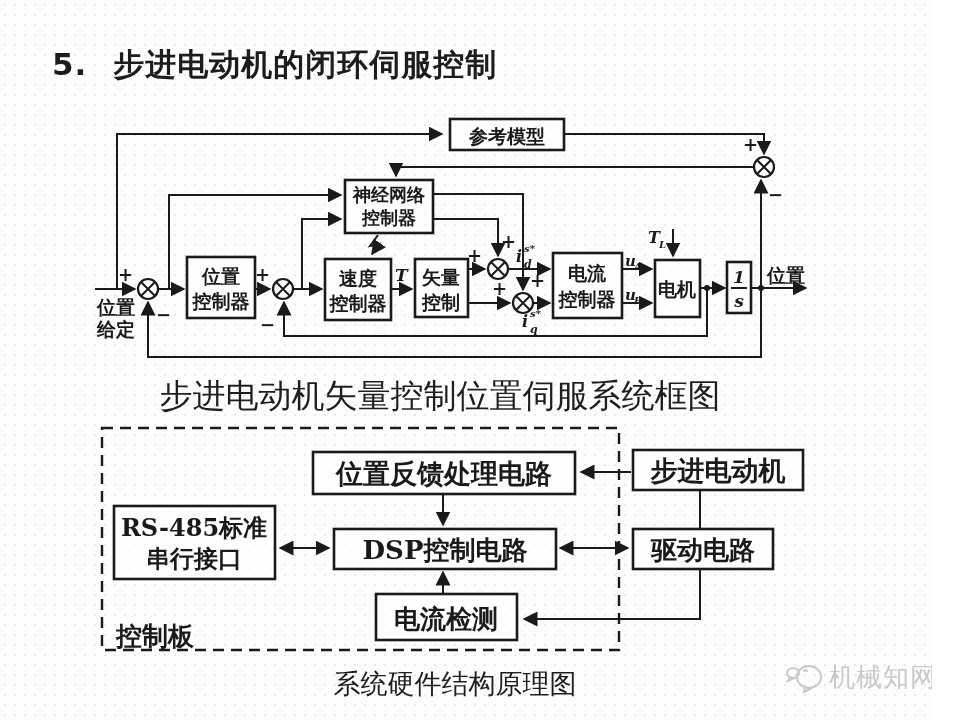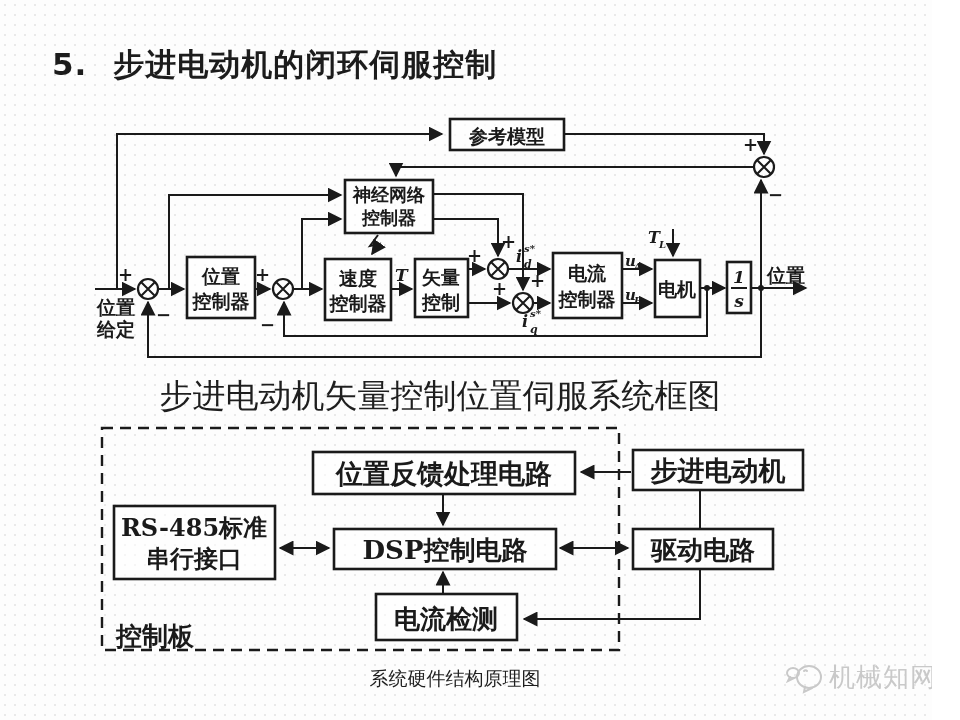--- a/index.html
+++ b/index.html
@@ -14,21 +14,21 @@
     position:absolute;left:52px;top:44px;width:860px;
     font-size:31px;font-weight:600;color:#1c1c1c;letter-spacing:1px;
     font-family:"DejaVu Sans",sans-serif;white-space:nowrap;
   }
   .title .num{margin-right:26px;}
   .caption{
     position:absolute;color:#1e1e1e;text-align:center;
     font-family:"DejaVu Serif","Liberation Serif",serif;white-space:nowrap;
   }
   #caption1{left:140px;top:374px;width:600px;font-size:33px;}
-  #caption2{left:305px;top:666px;width:300px;font-size:19px;}
+  #caption2{left:305px;top:666px;width:300px;font-size:27px;}
   .watermark{
     position:absolute;left:785px;top:660px;display:flex;align-items:center;gap:4px;
     color:#c9c9c9;font-size:26px;letter-spacing:1px;white-space:nowrap;
     font-family:"DejaVu Sans",sans-serif;
   }
   svg.diagram-layer{position:absolute;left:0;top:0;}
   svg text{fill:#1a1a1a;font-family:"DejaVu Serif","Liberation Serif",serif;font-weight:bold;}
   .ln{stroke:#1a1a1a;stroke-width:2;fill:none;}
   .bx{stroke:#1a1a1a;stroke-width:2.6;fill:rgba(255,255,255,0.55);}
   .jc{stroke:#1a1a1a;stroke-width:2.2;fill:rgba(255,255,255,0.6);}

